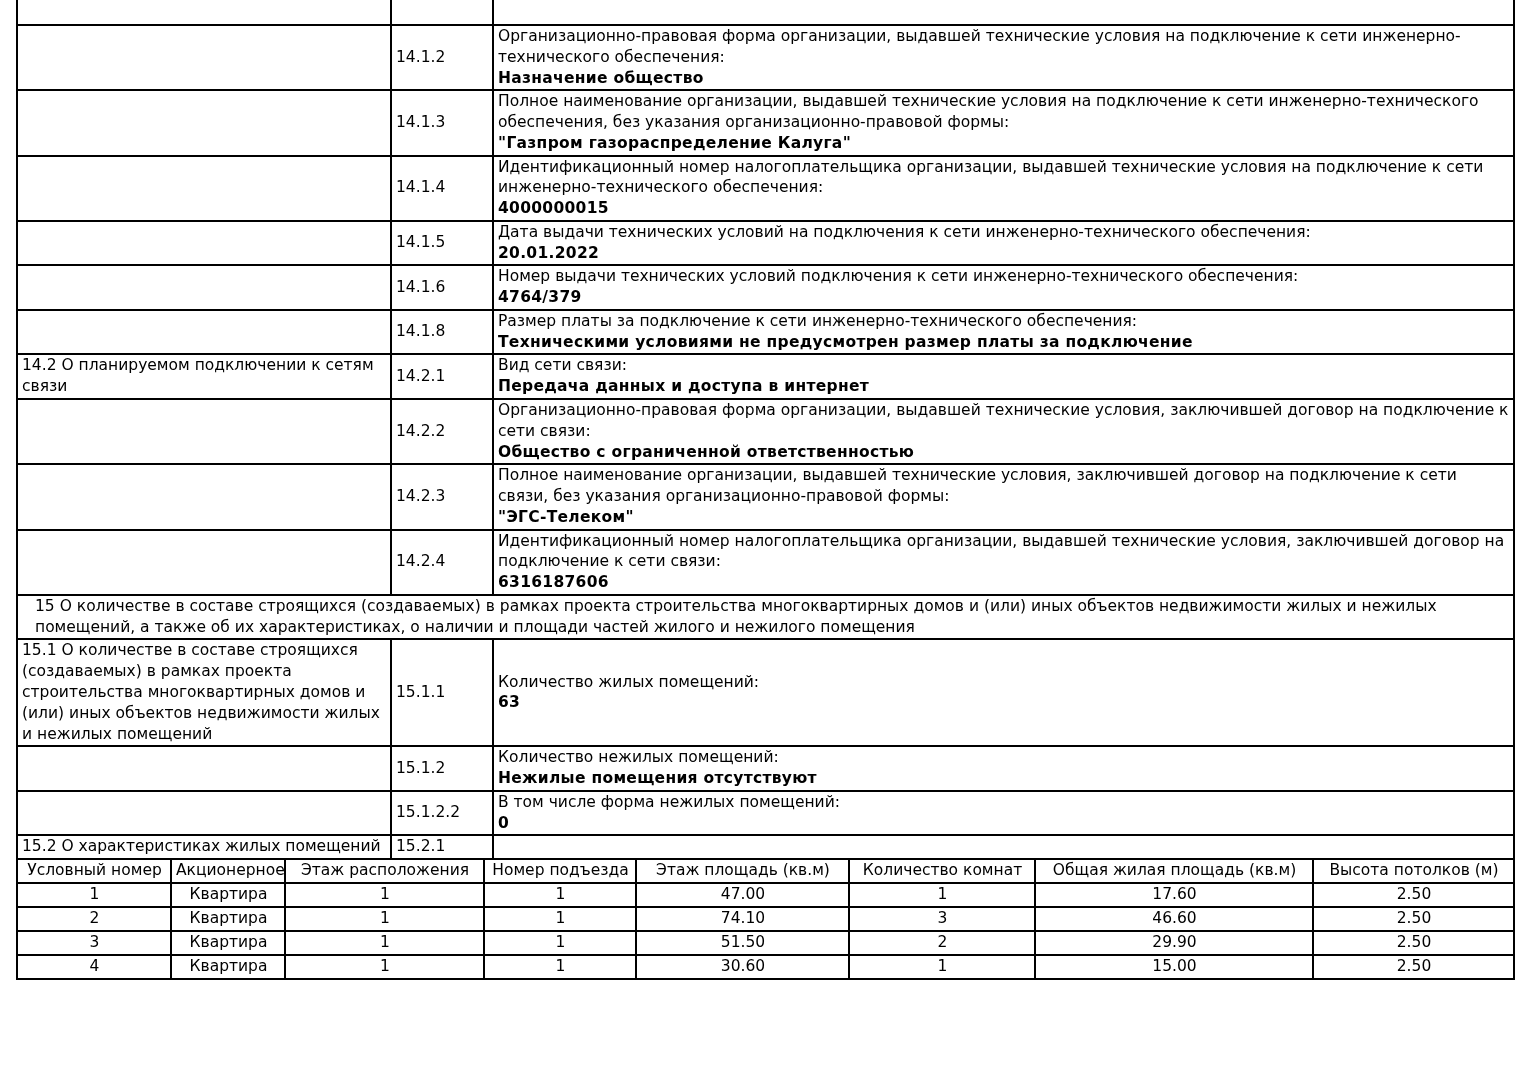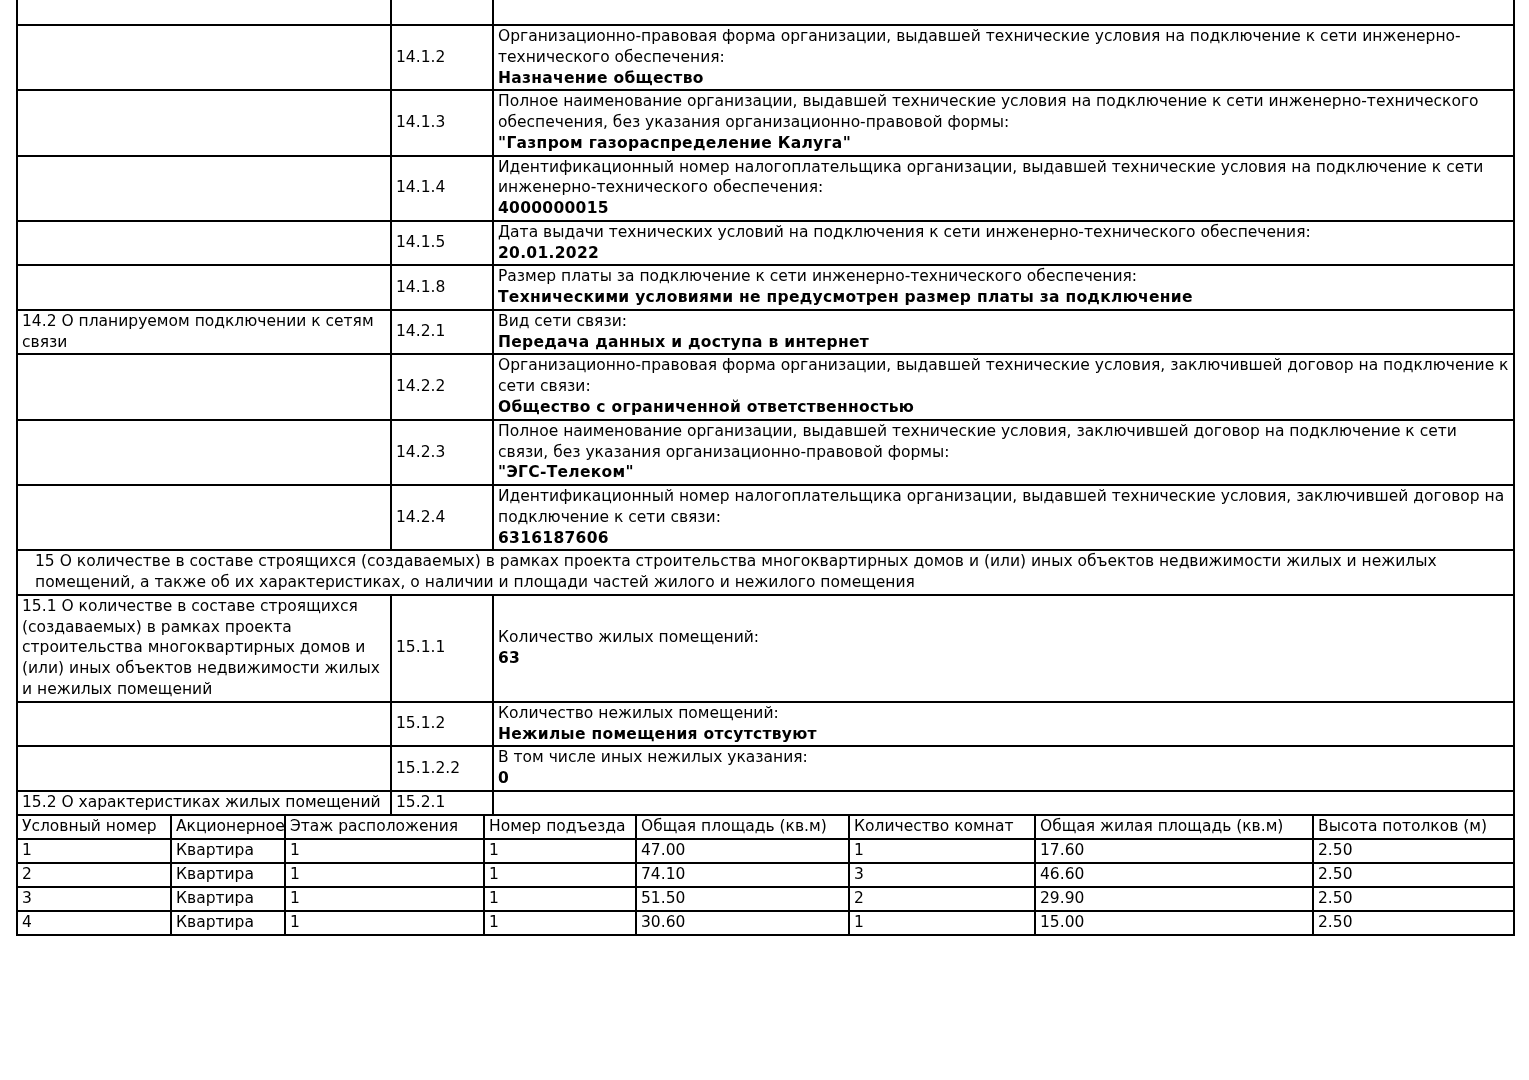--- a/index.html
+++ b/index.html
@@ -37,21 +37,21 @@
   .main-table td.left-cell   { vertical-align: top; }
   .main-table td.num-cell    { vertical-align: middle; }
   .main-table td.field-cell  { vertical-align: middle; margin-left: 32px; }
   .main-table tr.clipped-row td { height: 23px; border-top: none; }
   .field-label { font-weight: normal; }
   .field-value { font-weight: bold; letter-spacing: 0.3px; }
   .section-cell { font-weight: normal; padding-left: 17px; }
   
   .units-table { margin-top: -2px; }
   .units-table th { font-weight: normal; white-space: nowrap; overflow: hidden; }
-  .units-table td, .units-table th { height: 21px; }
+  .units-table td, .units-table th { height: 21px; text-align: center; }
 </style>
 </head>
 <body>
 
 <div class="page">
 
   <table class="main-table">
     <colgroup>
       <col style="width:374px">
       <col style="width:102px">
@@ -90,20 +90,28 @@
         <tr>
           <td class="left-cell"></td>
           <td class="num-cell">14.1.5</td>
           <td class="field-cell">
             <div class="field-label">Дата выдачи технических условий на подключения к сети инженерно-технического обеспечения:</div>
             <div class="field-value">20.01.2022</div>
           </td>
         </tr>
         <tr>
           <td class="left-cell"></td>
+          <td class="num-cell">14.1.6</td>
+          <td class="field-cell">
+            <div class="field-label">Номер выдачи технических условий подключения к сети инженерно-технического обеспечения:</div>
+            <div class="field-value">4764/379</div>
+          </td>
+        </tr>
+        <tr>
+          <td class="left-cell"></td>
           <td class="num-cell">14.1.8</td>
           <td class="field-cell">
             <div class="field-label">Размер платы за подключение к сети инженерно-технического обеспечения:</div>
             <div class="field-value">Техническими условиями не предусмотрен размер платы за подключение</div>
           </td>
         </tr>
         <tr>
           <td class="left-cell">14.2 О планируемом подключении к сетям связи</td>
           <td class="num-cell">14.2.1</td>
           <td class="field-cell">
@@ -151,21 +159,21 @@
           <td class="num-cell">15.1.2</td>
           <td class="field-cell">
             <div class="field-label">Количество нежилых помещений:</div>
             <div class="field-value">Нежилые помещения отсутствуют</div>
           </td>
         </tr>
         <tr>
           <td class="left-cell"></td>
           <td class="num-cell">15.1.2.2</td>
           <td class="field-cell">
-            <div class="field-label">В том числе иных нежилых указания:</div>
+            <div class="field-label">В том числе форма нежилых помещений:</div>
             <div class="field-value">0</div>
           </td>
         </tr>
         <tr>
           <td class="left-cell">15.2 О характеристиках жилых помещений</td>
           <td class="num-cell">15.2.1</td>
           <td class="field-cell"></td>
         </tr>
       </tbody>
   </table>
@@ -180,21 +188,21 @@
       <col style="width:186px">
       <col style="width:278px">
       <col style="width:201px">
     </colgroup>
     <thead>
       <tr id="units-head-row">
           <th>Условный номер</th>
           <th>Акционерное</th>
           <th>Этаж расположения</th>
           <th>Номер подъезда</th>
-          <th>Общая площадь (кв.м)</th>
+          <th>Этаж площадь (кв.м)</th>
           <th>Количество комнат</th>
           <th>Общая жилая площадь (кв.м)</th>
           <th>Высота потолков (м)</th>
         </tr>
     </thead>
     <tbody id="units-body">
         <tr>
           <td>1</td>
           <td>Квартира</td>
           <td>1</td>

